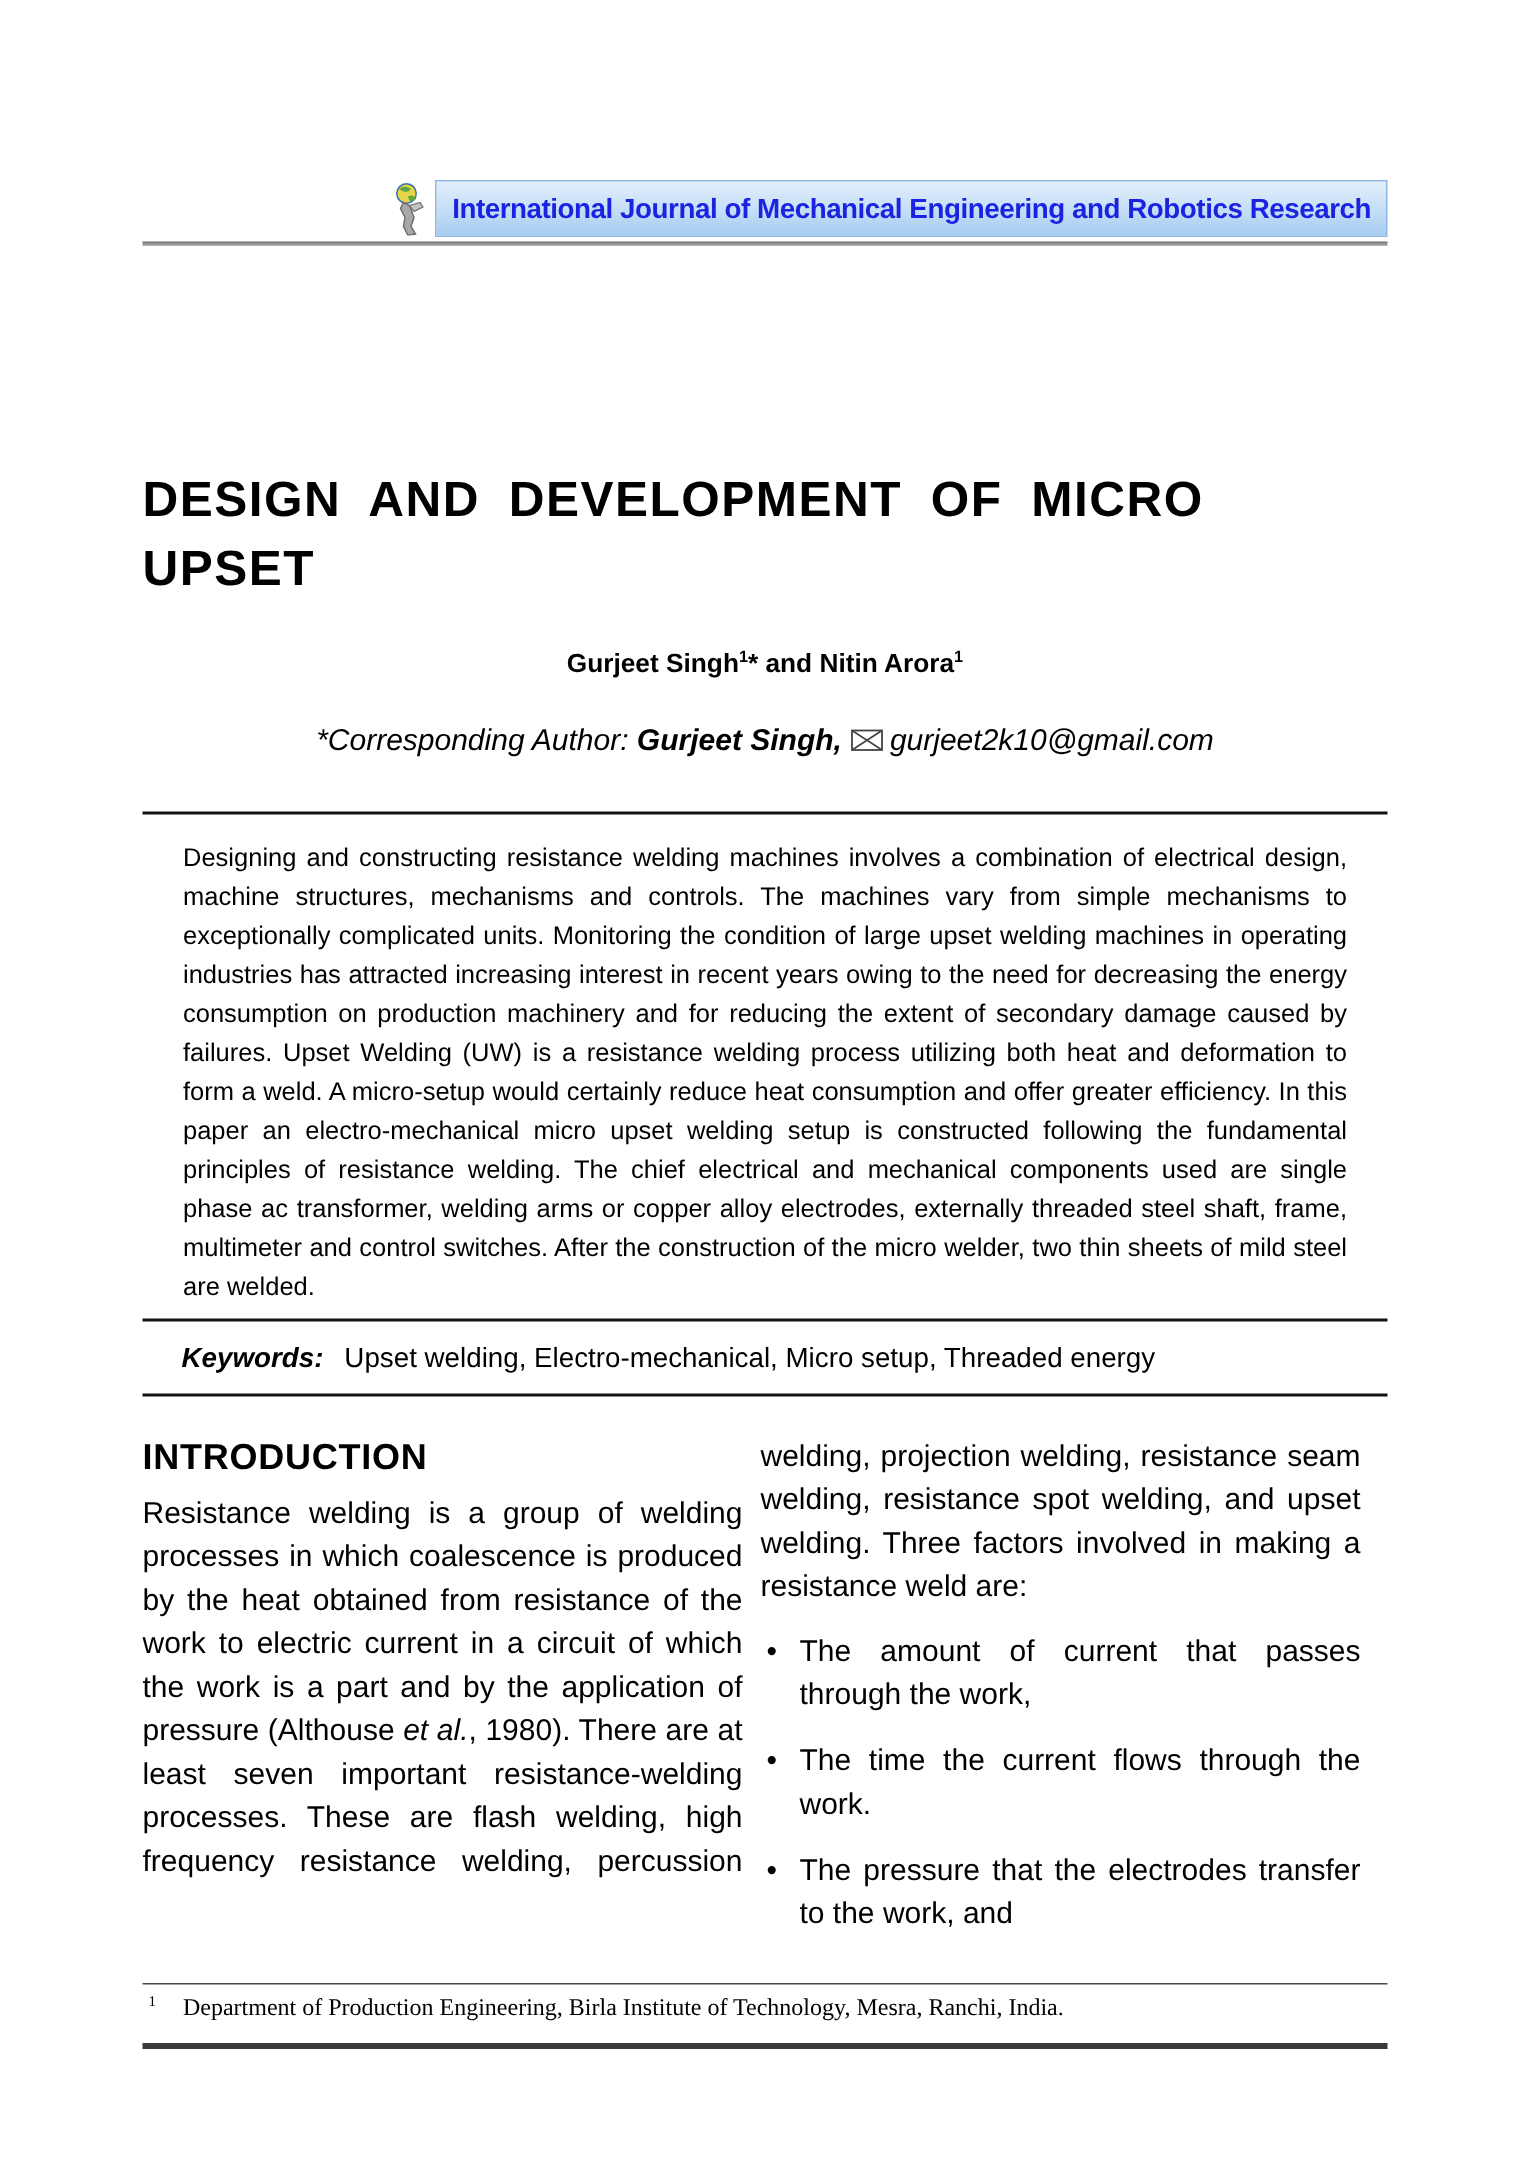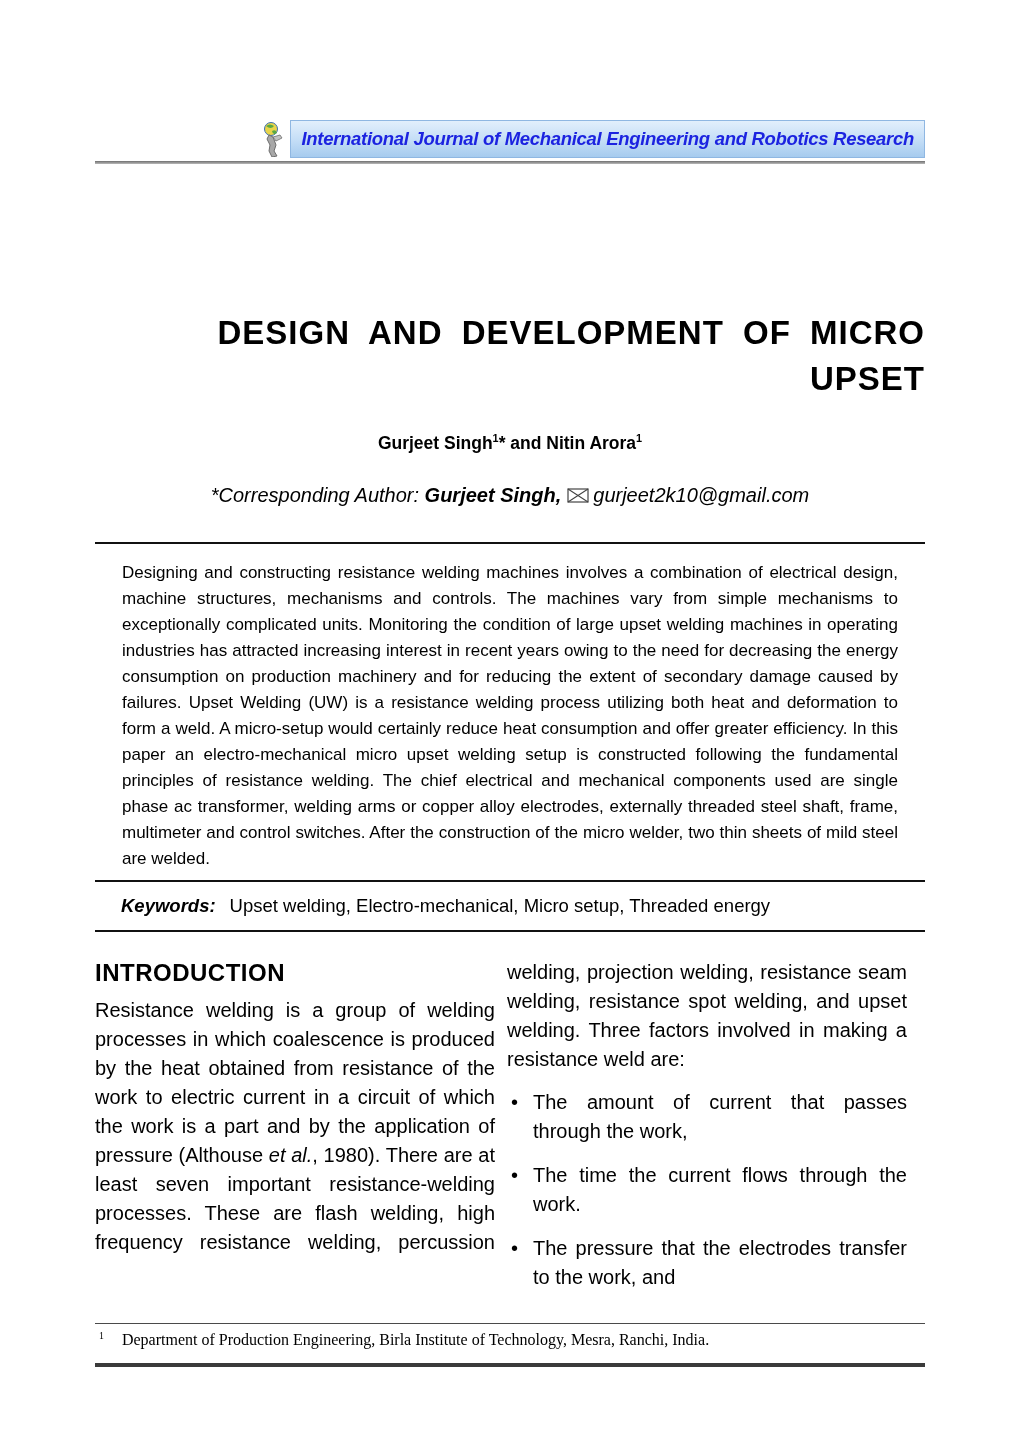--- a/index.html
+++ b/index.html
@@ -5,39 +5,38 @@
   * { margin:0; padding:0; box-sizing:border-box; }
   html,body { background:#ffffff; }
   body {
     width:1020px; height:1442px; overflow:hidden; position:relative;
     font-family:"Liberation Sans", sans-serif; color:#000;
   }
   .banner-row {
     margin:120px 95px 0 95px;
     display:flex; justify-content:flex-end; gap:2px;
     height:38px;
-    font-style:italic;
   }
   .logo-box { width:28px; height:38px; display:flex; align-items:center; justify-content:center; }
   .banner {
     height:38px; display:flex; align-items:center;
     background:linear-gradient(#e2effc 0%, #c3ddf6 55%, #a6cbee 100%);
     border:1px solid #8fb7e2;
     padding:0 10px;
     font-weight:bold; font-size:18.5px; letter-spacing:-0.3px;
     color:#1c23e0;
     white-space:nowrap;
   }
   .header-rule {
     margin:3px 95px 0 95px; height:3px;
     background:linear-gradient(#6f6f6f, #b9b9b9);
   }
   .title {
     margin:146px 95px 0 95px;
-    text-align:right; font-weight:bold;
+    text-align:left; font-weight:bold;
     font-size:33px; line-height:46px;
     letter-spacing:1px; word-spacing:9px;
   }
   .authors {
     margin:30px 95px 0 95px; text-align:center;
     font-weight:bold; font-size:17.5px;
   }
   .authors sup, .footnote sup { vertical-align:super; font-size:62%; }
   .corresponding {
     margin:30px 95px 0 95px; text-align:center;

